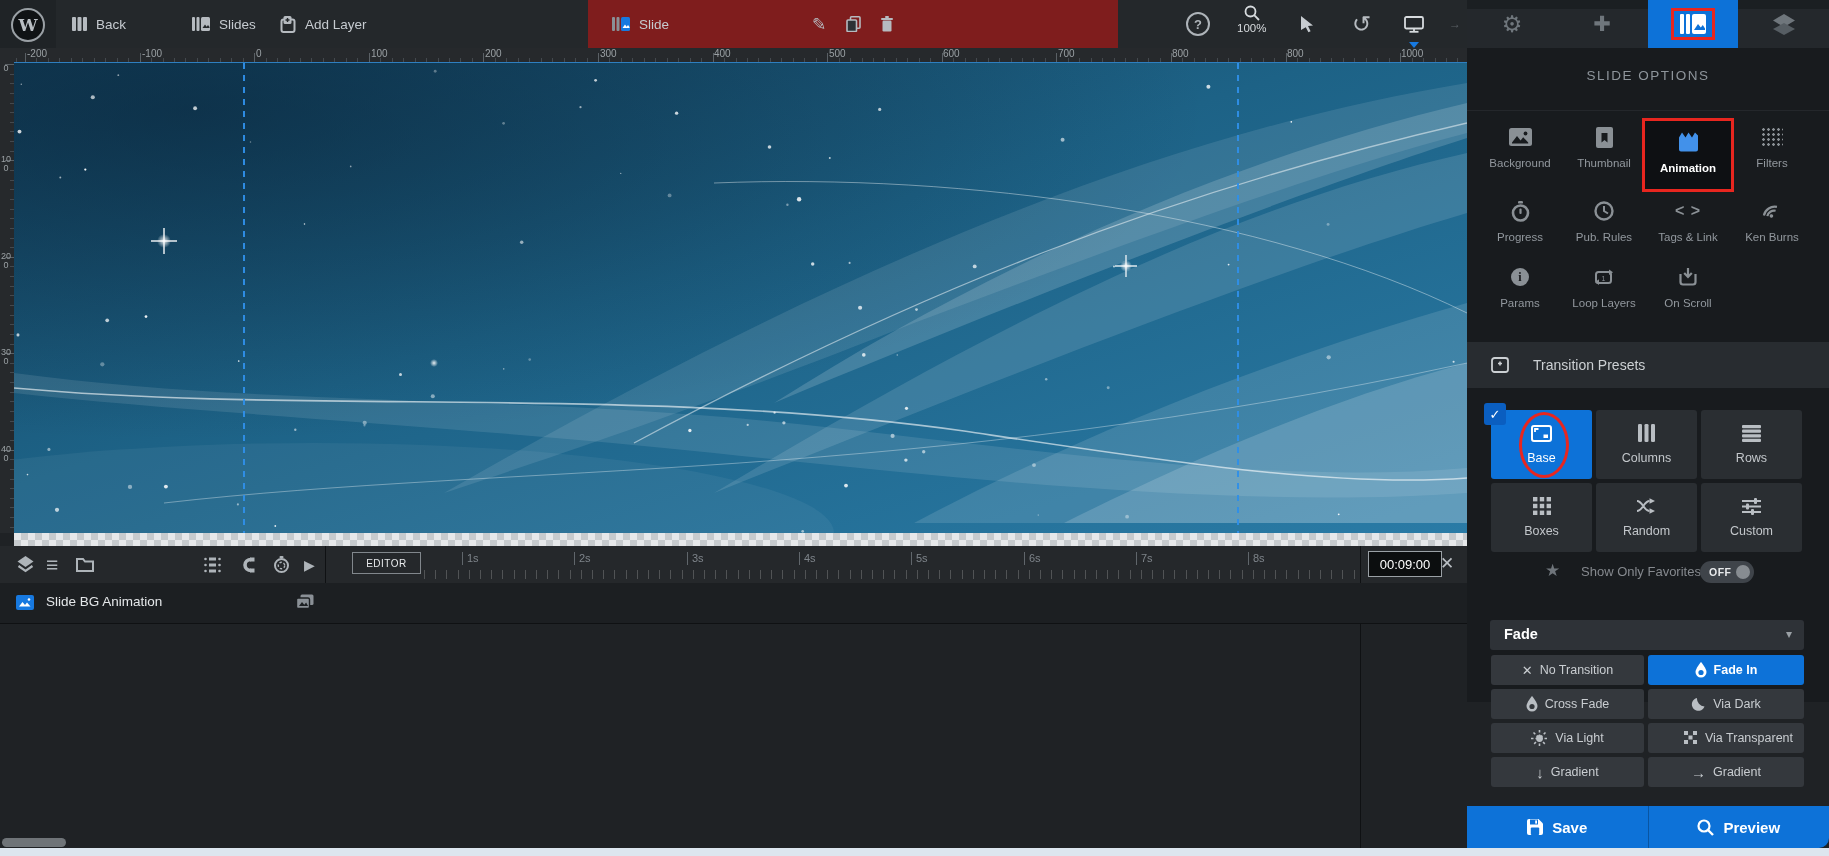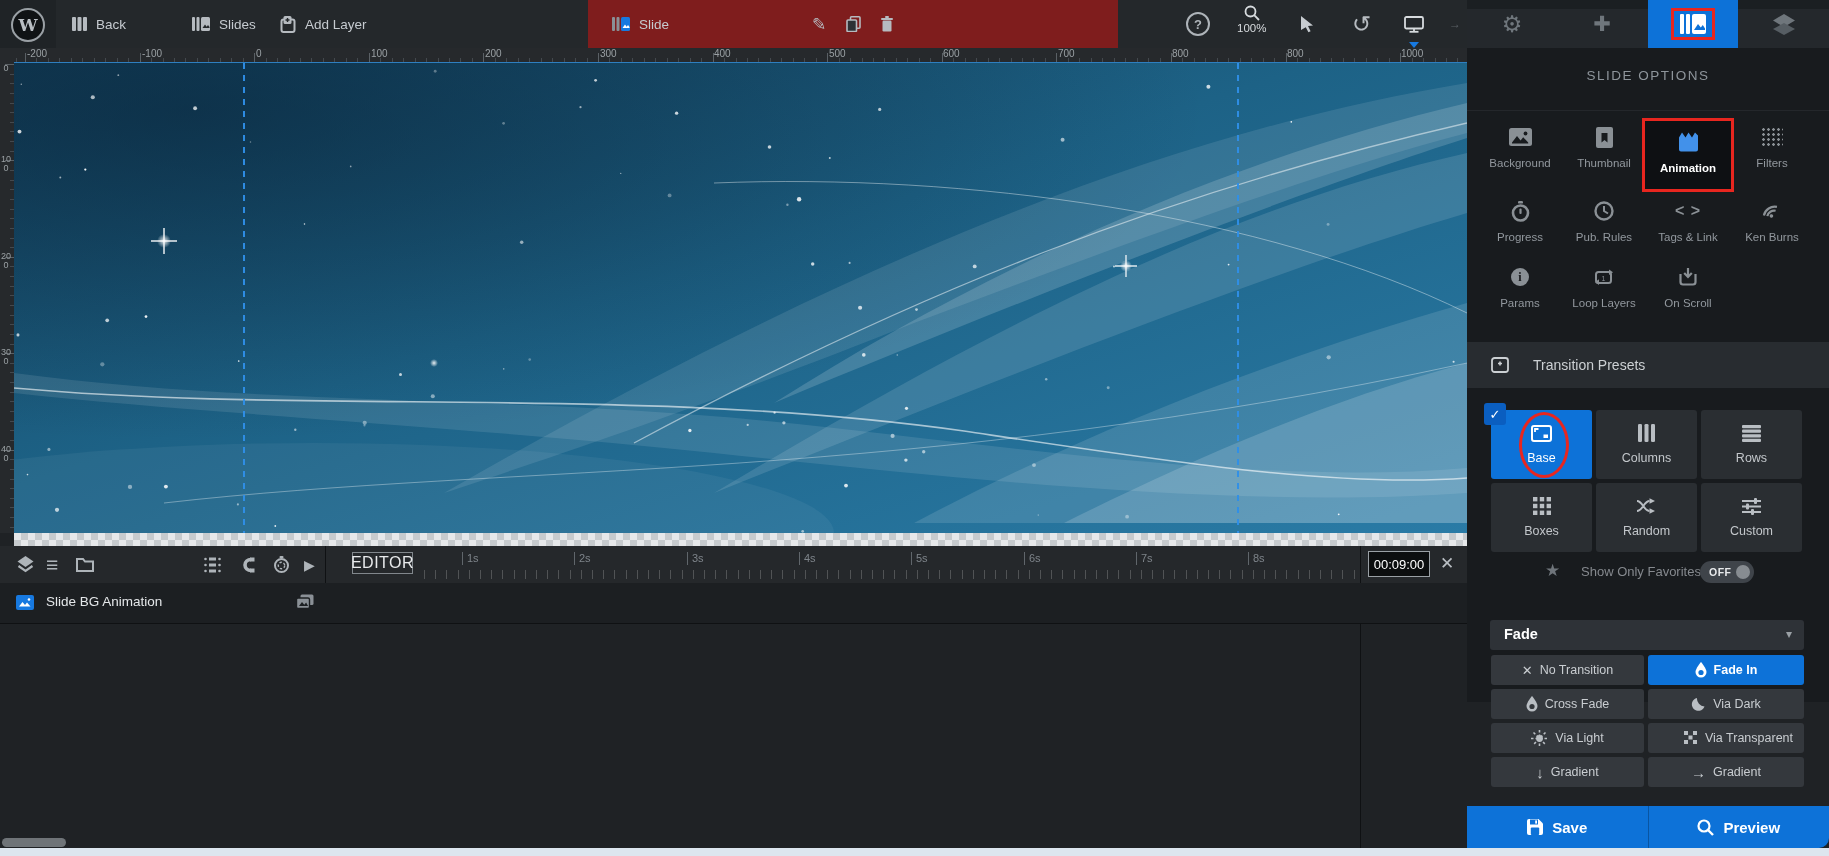--- a/index.html
+++ b/index.html
@@ -46,26 +46,26 @@
   
   #canvas{position:absolute;left:14px;top:62px;width:1453px;height:471px;overflow:hidden;border-top:1px solid #2e7fc0;background:#1c5a82;}
   .guide{position:absolute;top:0;width:2px;height:471px;
          background:repeating-linear-gradient(to bottom,#2f8fe8 0 6px,transparent 6px 12px);opacity:.95;}
   #checker{position:absolute;left:14px;top:533px;width:1453px;height:13px;
            background:repeating-conic-gradient(#c7cbce 0% 25%,#e6e8ea 0% 50%);background-size:14px 14px;}
   
   #timeline{position:absolute;left:0;top:546px;width:1467px;height:302px;background:#1f2225;}
   .tlbar{position:absolute;left:0;top:0;width:1467px;height:37px;background:#25282b;border-bottom:1px solid #0f1113;}
   .tlic{position:absolute;top:0;height:37px;display:flex;align-items:center;color:#aeb4b9;}
-  .editorbox{position:absolute;left:352px;top:6px;width:61px;height:22px;border:1px solid #81878c;color:#e8eaec;
-             font-size:16px;letter-spacing:.5px;display:flex;align-items:center;justify-content:center;box-sizing:border-box;}
+  .editorbox{position:absolute;left:352px;top:6px;width:69px;height:22px;border:1px solid #81878c;color:#e8eaec;
+             font-size:10px;letter-spacing:.5px;display:flex;align-items:center;justify-content:center;box-sizing:border-box;}
   .ttick{position:absolute;top:6px;font-size:11px;color:#7e848a;border-left:1px solid #60666b;padding-left:4px;line-height:13px;}
   .tickstrip{position:absolute;left:424px;top:24px;width:936px;height:9px;
       background:repeating-linear-gradient(to right,rgba(255,255,255,.20) 0 1px,transparent 1px 11.2px);}
-  .timebox{position:absolute;left:1368px;top:5px;width:62px;height:26px;border:1px solid #9aa0a5;background:#0c0e0f;
+  .timebox{position:absolute;left:1368px;top:5px;width:74px;height:26px;border:1px solid #9aa0a5;background:#0c0e0f;
            color:#fff;font-size:13px;display:flex;align-items:center;justify-content:center;box-sizing:border-box;}
   .tlclose{position:absolute;left:1440px;top:7px;font-size:17px;color:#b9bec3;}
   .vdiv{position:absolute;top:0;width:1px;background:#0f1113;}
   .layerrow{position:absolute;left:0;top:37px;width:1467px;height:40px;background:#1c1f22;border-bottom:1px solid #0f1113;}
   .layerlabel{position:absolute;left:46px;top:11px;font-size:13.5px;color:#e4e7e9;}
   .hthumb{position:absolute;left:2px;top:292px;width:64px;height:9px;border-radius:5px;background:#6f7478;}
   #bottomstrip{position:absolute;left:0;top:848px;width:1829px;height:8px;background:#dde6ef;}
   
   #panel{position:absolute;left:1467px;top:48px;width:362px;height:654px;background:#181b1e;}
   .ptitle{position:absolute;left:0;top:20px;width:362px;text-align:center;color:#8e959b;font-size:13.5px;letter-spacing:1.5px;}

